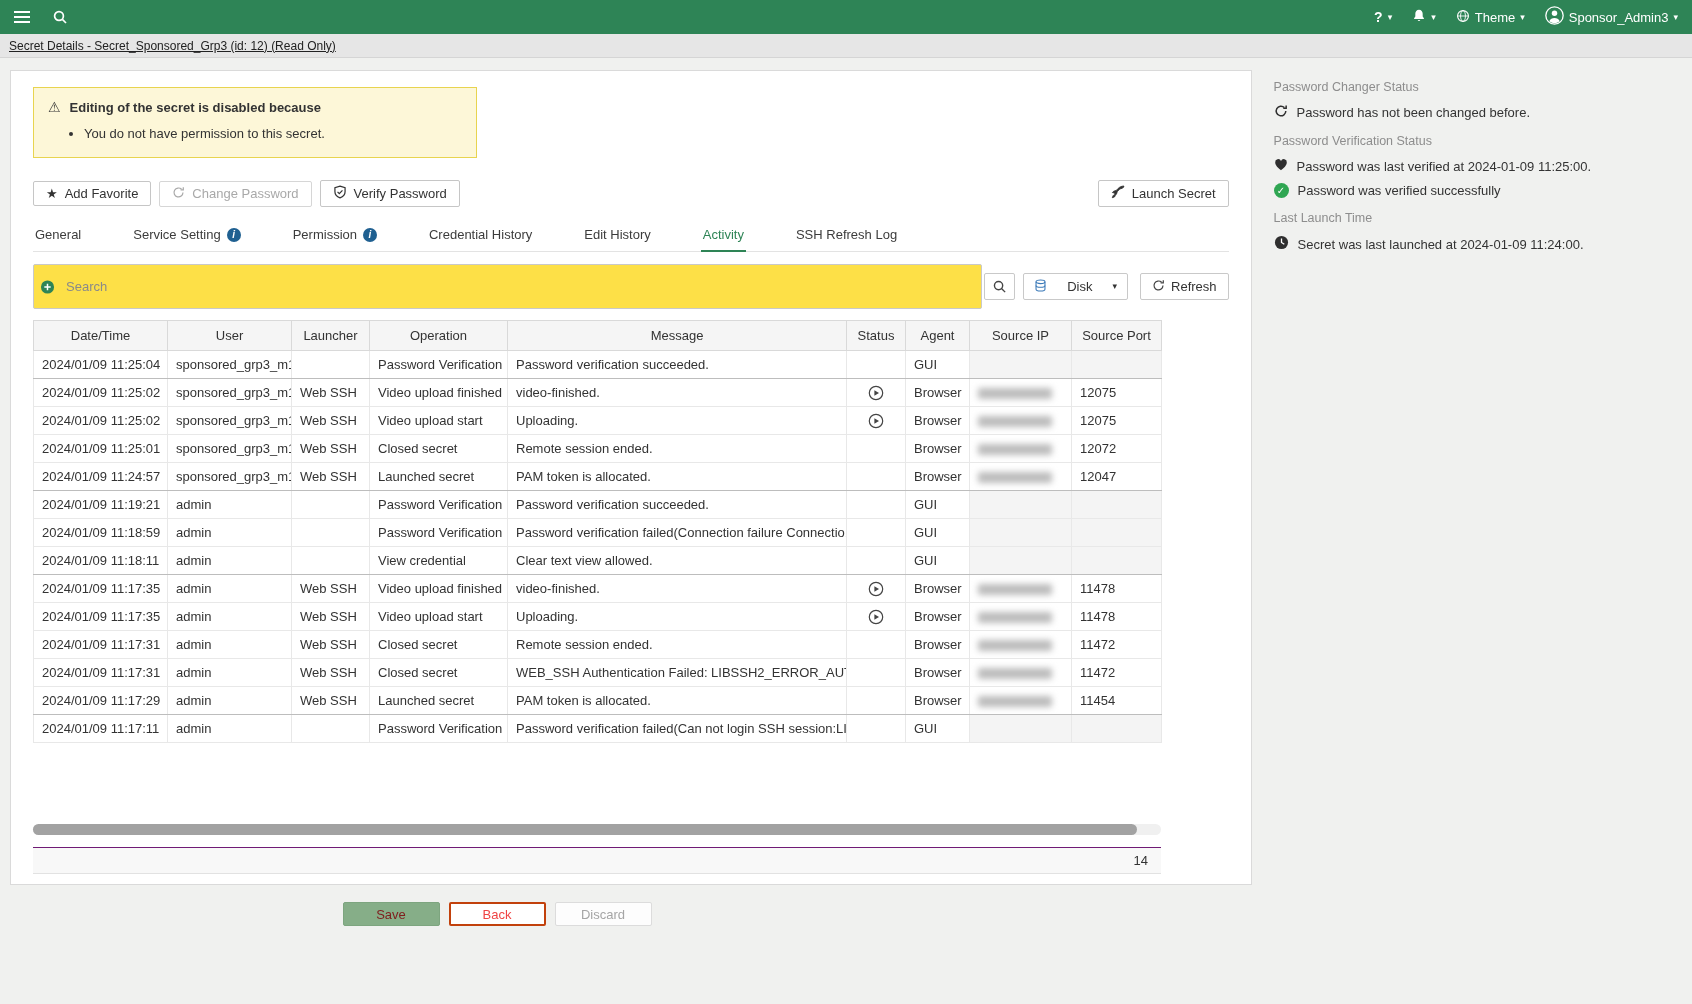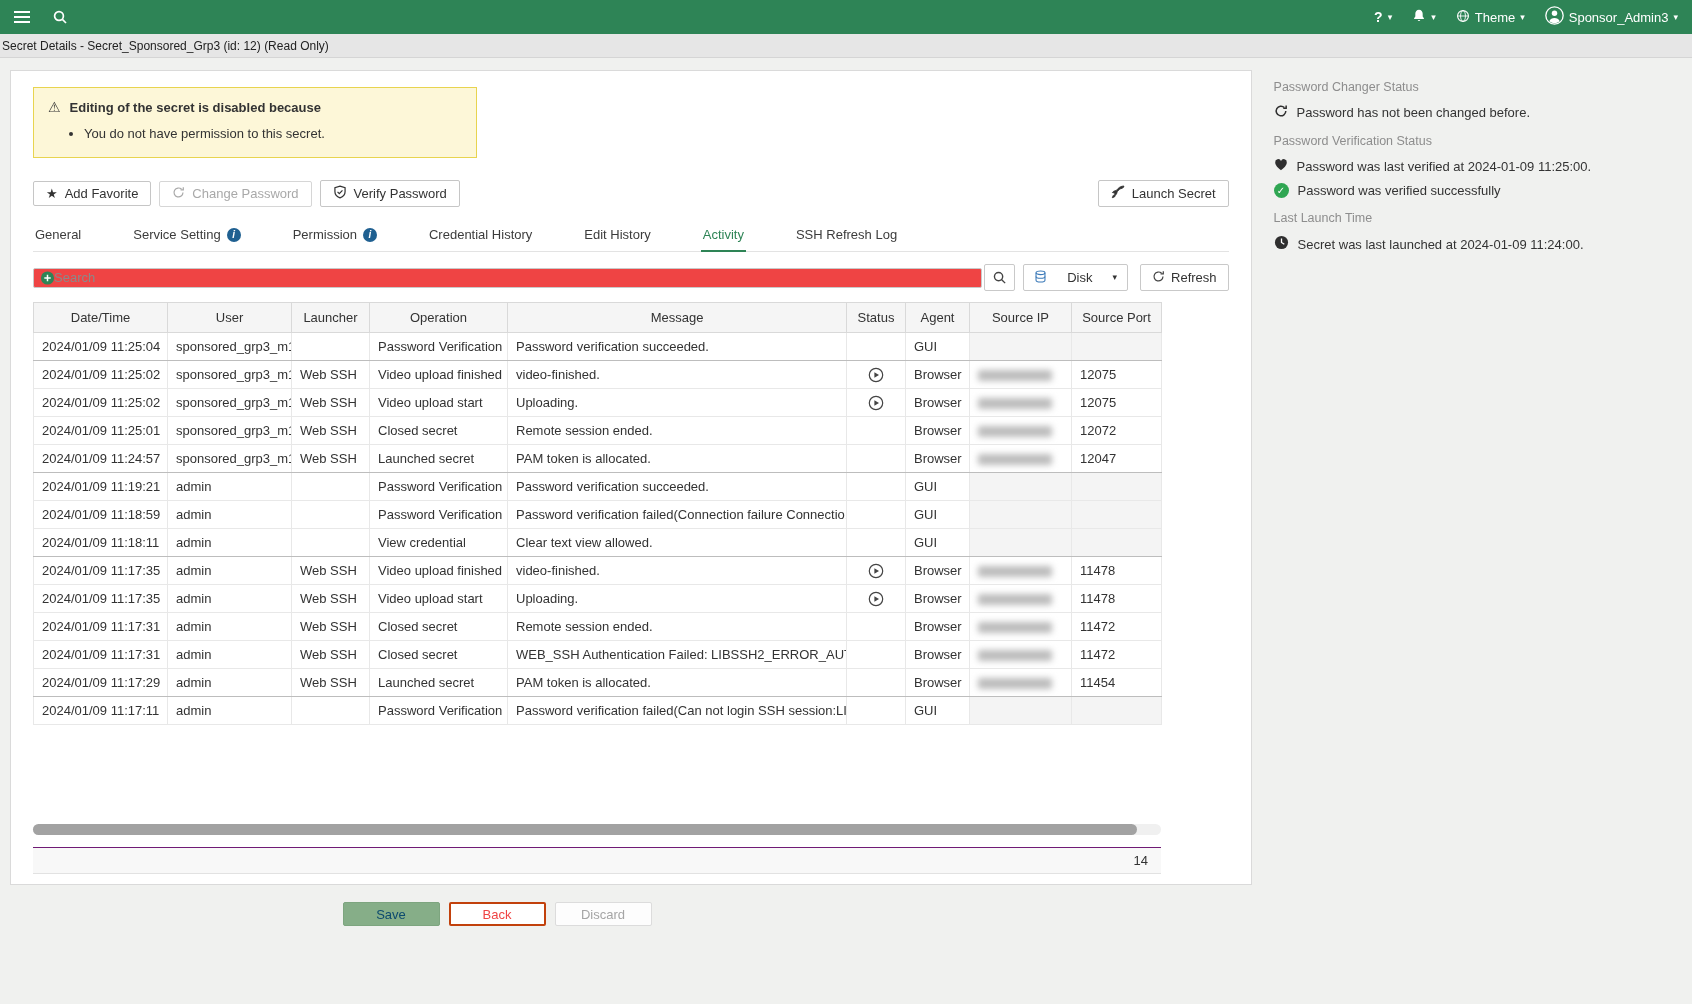--- a/index.html
+++ b/index.html
@@ -14,21 +14,21 @@
   .topbar-left { display: flex; align-items: center; gap: 22px; }
   .hamburger { display: inline-flex; flex-direction: column; gap: 3px; cursor: pointer; }
   .hamburger i { display: block; width: 16px; height: 2px; background: #fff; }
   .tb-icon { display: inline-flex; align-items: center; color: #fff; cursor: pointer; }
   .topbar-right { margin-left: auto; display: flex; align-items: center; gap: 20px; font-size: 13px; }
   .tb-item { display: inline-flex; align-items: center; gap: 5px; cursor: pointer; white-space: nowrap; }
   .caret { font-size: 9px; line-height: 1; }
   .q-glyph { font-size: 14px; font-weight: bold; }
 
   
-  .breadcrumb-bar { height: 24px; background: #e6e6e6; border-bottom: 1px solid #d5d5d5; display: flex; align-items: center; padding: 0 2px; font-size: 12px; color: #222; }
+  .breadcrumb-bar { height: 24px; background: #e6e6e6; border-bottom: 1px solid #d5d5d5; display: flex; align-items: center; padding: 0 9px; font-size: 12px; color: #222; text-decoration: underline; }
 
   
   .content { display: flex; align-items: flex-start; }
   .card { margin: 12px 0 0 10px; width: 1246px; height: 815px; background: #fff; border: 1px solid #dadada; display: flex; flex-direction: column; padding: 16px 22px 10px 22px; }
 
   
   .warning-box { width: 444px; background: #fdf7d8; border: 1px solid #e8d44f; padding: 11px 14px 14px 14px; }
   .warning-title { display: flex; gap: 9px; align-items: center; font-weight: bold; font-size: 13px; }
   .warn-triangle { font-size: 14px; }
   .warning-box ul { margin: 11px 0 0 36px; }
@@ -47,21 +47,21 @@
   .tabs { display: flex; gap: 48px; margin-top: 16px; border-bottom: 1px solid #e3e3e3; }
   .tab { padding: 4px 2px 9px 2px; display: inline-flex; align-items: center; gap: 6px; color: #3c3c3c; cursor: pointer; position: relative; white-space: nowrap; }
   .tab.tab-active { color: #2e8456; }
   .tab.tab-active::after { content: ""; position: absolute; left: 0; right: 0; bottom: -1px; height: 2px; background: #2e8456; }
   .info-badge { width: 14px; height: 14px; border-radius: 50%; background: #1f6091; color: #fff; font-size: 10px; font-weight: bold; font-style: italic; display: inline-flex; align-items: center; justify-content: center; }
 
   
   .toolbar { display: flex; margin-top: 12px; align-items: center; }
   .search-wrap { position: relative; flex: 1; }
   .search-wrap .plus-ic { position: absolute; left: 7px; top: 50%; transform: translateY(-50%); display: inline-flex; }
-  .search-input { width: 100%; height: 20px; border: 1px solid #c9c9c9; border-radius: 2px; padding: 0 8px 0 20px; font-size: 13px; font-family: inherit; color: #333; background: #ef4444; }
+  .search-input { width: 100%; height: 45px; border: 1px solid #c9c9c9; border-radius: 2px; padding: 0 8px 0 32px; font-size: 13px; font-family: inherit; color: #333; background: #fde047; }
   .search-input::placeholder { color: #8a8a8a; }
   .icon-btn { height: 27px; display: inline-flex; align-items: center; justify-content: center; gap: 6px; background: #fff; border: 1px solid #c9c9c9; border-radius: 2px; cursor: pointer; font-size: 13px; color: #333; font-family: inherit; }
   .mag-btn { width: 31px; margin-left: 2px; }
   .dd-btn { margin-left: 8px; padding: 0 10px; gap: 20px; }
   .refresh-btn { margin-left: 12px; padding: 0 11px; }
 
   
   .grid { margin-top: 11px; border-collapse: collapse; table-layout: fixed; width: 1128px; font-size: 13px; }
   .grid th { background: #f5f5f5; border: 1px solid #d9d9d9; font-weight: normal; height: 30px; text-align: center; color: #333; white-space: nowrap; overflow: hidden; }
   .grid td { border: 1px solid #e8e8e8; border-top: none; height: 28px; padding: 0 8px; white-space: nowrap; overflow: hidden; background: #fff; }
@@ -82,21 +82,21 @@
   .status-panel { margin: 22px 0 0 22px; width: 420px; }
   .sp-section { margin-bottom: 13px; }
   .sp-heading { font-size: 12.5px; font-weight: normal; color: #8d8d8d; margin-bottom: 10px; }
   .sp-item { display: flex; align-items: center; gap: 9px; margin-bottom: 9px; font-size: 13px; color: #333; }
   .sp-item svg { flex: none; }
   .check-circle { width: 15px; height: 15px; border-radius: 50%; background: #2fa652; color: #fff; font-size: 10px; display: inline-flex; align-items: center; justify-content: center; flex: none; }
 
   
   .page-actions { width: 994px; display: flex; justify-content: center; gap: 9px; margin-top: 17px; }
   .pa-btn { width: 97px; height: 24px; font-size: 13px; font-family: inherit; border-radius: 2px; cursor: pointer; display: inline-flex; align-items: center; justify-content: center; }
-  .pa-save { background: #86ae88; border: 1px solid #7da57f; color: #0c4a6e; }
+  .pa-save { background: #86ae88; border: 1px solid #7da57f; color: #7f1d1d; }
   .pa-back { background: #fff; border: 2px solid #c2410c; color: #ef4444; text-align: center; }
   .pa-discard { background: #fdfdfd; border: 1px solid #dcdcdc; color: #a5a5a5; }
 </style>
 </head>
 <body>
 
 <header class="topbar">
   <div class="topbar-left">
     <span class="hamburger">
         <i></i>

